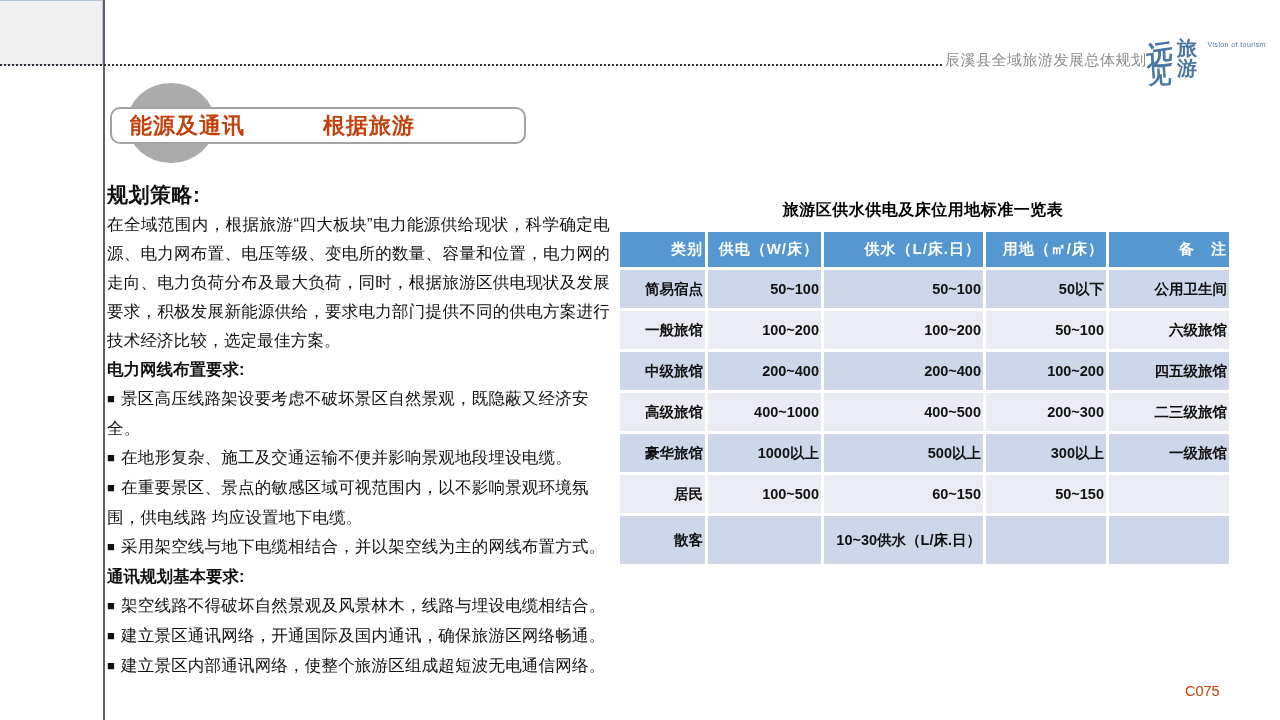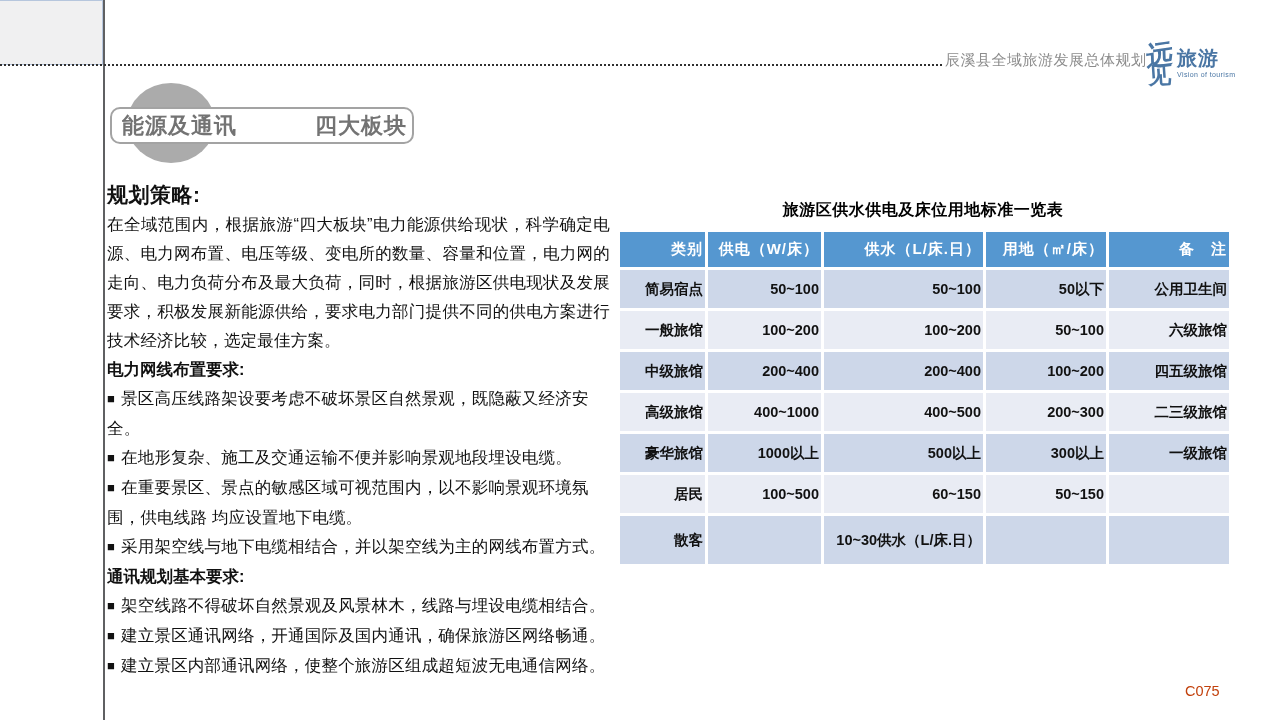--- a/index.html
+++ b/index.html
@@ -24,27 +24,27 @@
   .dotted-rule{position:absolute;left:0;top:64px;width:942px;height:0;border-top:2px dotted #2f2f2f;}
 
   
   .project-title{position:absolute;left:945px;top:51px;width:200px;font-size:15px;letter-spacing:.5px;color:var(--text-gray);white-space:nowrap;}
 
   
   .logo{position:absolute;left:1146px;top:8px;width:120px;height:78px;display:flex;align-items:flex-end;color:var(--logo-blue);}
   .logo-mark{display:flex;flex-direction:column;align-items:center;line-height:.85;font-weight:bold;margin-right:4px;}
   .logo-mark .m1{font-size:27px;transform:rotate(-8deg) skewX(-6deg);}
   .logo-mark .m2{font-size:23px;transform:rotate(-4deg);}
-  .logo-text{display:flex;flex-direction:column;padding-bottom:8px;}
+  .logo-text{display:flex;flex-direction:row;padding-bottom:8px;}
   .logo-name{font-size:20px;font-weight:bold;letter-spacing:1px;line-height:1;}
   .logo-tagline{font-size:7px;margin-top:3px;letter-spacing:.4px;white-space:nowrap;}
 
   
   .deco-circle{position:absolute;left:127px;top:83px;width:88px;height:80px;border-radius:50%;background:#ababab;}
-  .title-box{position:absolute;left:110px;top:107px;width:304px;height:37px;background:#ffffff;border:2px solid #a3a3a3;border-radius:10px;display:flex;align-items:center;font-size:22px;font-weight:bold;color:#737373;}
+  .title-box{position:absolute;left:110px;top:107px;width:416px;height:37px;background:#ffffff;border:2px solid #a3a3a3;border-radius:10px;display:flex;align-items:center;font-size:22px;font-weight:bold;color:#c2410c;padding-left:8px;}
   .title-box .t1{margin-left:10px;letter-spacing:1px;}
   .title-box .t2{margin-left:78px;letter-spacing:1px;}
 
   
   .left-panel{position:absolute;left:107px;top:180px;width:503px;color:#111;}
   .lp-heading{font-size:21px;font-weight:bold;line-height:30px;letter-spacing:.5px;}
   .lp-intro{font-size:16.5px;line-height:29px;text-align:justify;letter-spacing:.2px;}
   .lp-subhead{font-size:16.5px;font-weight:bold;line-height:29px;}
   .bullet{font-size:16.5px;line-height:29px;letter-spacing:.2px;}
   .bmark{font-size:13px;margin-right:6px;position:relative;top:-1px;}
@@ -81,21 +81,21 @@
     </div>
     <div class="logo-text">
       <div class="logo-name">旅游</div>
       <div class="logo-tagline">Vision of tourism</div>
     </div>
   </div>
 
   <div class="deco-circle"></div>
   <div class="title-box">
     <span class="t1">能源及通讯</span>
-    <span class="t2">四大板块</span>
+    <span class="t2">根据旅游</span>
   </div>
 
   <div class="left-panel">
     <div class="lp-heading">规划策略:</div>
     <div class="lp-intro">在全域范围内，根据旅游“四大板块”电力能源供给现状，科学确定电源、电力网布置、电压等级、变电所的数量、容量和位置，电力网的走向、电力负荷分布及最大负荷，同时，根据旅游区供电现状及发展要求，积极发展新能源供给，要求电力部门提供不同的供电方案进行技术经济比较，选定最佳方案。</div>
 
     <div class="lp-section">
       <div class="lp-subhead">电力网线布置要求:</div>
       <div class="bullet"><span class="bmark">■</span><span class="btext">景区高压线路架设要考虑不破坏景区自然景观，既隐蔽又经济安全。</span></div>
       <div class="bullet"><span class="bmark">■</span><span class="btext">在地形复杂、施工及交通运输不便并影响景观地段埋设电缆。</span></div>

